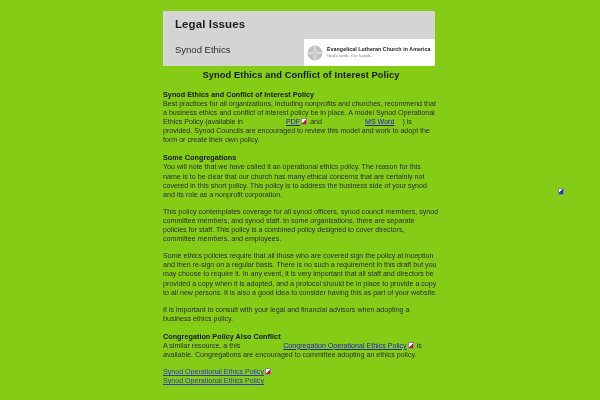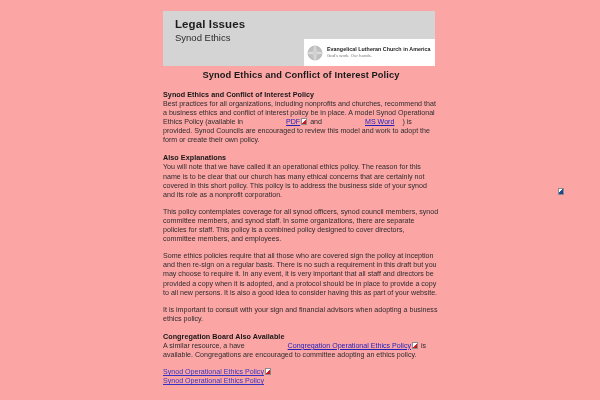--- a/index.html
+++ b/index.html
@@ -12,21 +12,21 @@
     background: #ffffff;
     font-family: "Liberation Sans", sans-serif;
     color: #231f20;
     overflow: hidden;
   }
 
   .page {
     position: relative;
     width: 600px;
     height: 400px;
-    background: #fca5a5;
+    background: #84cc16;
   }
 
   
   .header-band {
     position: absolute;
     left: 163px;
     top: 11px;
     width: 272px;
     height: 55px;
     background: #d4d4d4;
@@ -41,21 +41,21 @@
     font-weight: bold;
     color: #1d1d1d;
     letter-spacing: 0.1px;
     line-height: 13px;
   }
   .header-subtitle {
     font-size: 9.5px;
     font-weight: normal;
     color: #2b2b2b;
     line-height: 12px;
-    margin-top: 1px;
+    margin-top: 13px;
   }
 
   
   .logo-box {
     position: absolute;
     left: 141px;
     top: 28px;
     width: 131px;
     height: 27px;
     background: #ffffff;
@@ -192,28 +192,28 @@
     </div>
   </div>
 
   <div class="doc">
 
     <div class="doc-title">Synod Ethics and Conflict of Interest Policy</div>
 
     <h3 class="section-head">Synod Ethics and Conflict of Interest Policy</h3>
     <p class="para"><span>Best practices for all organizations, including nonprofits and churches, recommend that a business ethics and conflict of interest policy be in place. A model Synod Operational Ethics Policy (available in </span><a class="doclink" href="#">PDF</a><span class="badge pdf"></span><span> and </span><a class="doclink" href="#">MS Word</a><span class="badge doc"></span><span>) is provided. Synod Councils are encouraged to review this model and work to adopt the form or create their own policy.</span></p>
 
-    <h3 class="section-head">Also Explanations</h3>
+    <h3 class="section-head">Some Congregations</h3>
     <p class="para">You will note that we have called it an operational ethics policy. The reason for this name is to be clear that our church has many ethical concerns that are certainly not covered in this short policy. This policy is to address the business side of your synod and its role as a nonprofit corporation.</p>
     <p class="para">This policy contemplates coverage for all synod officers, synod council members, synod committee members, and synod staff. In some organizations, there are separate policies for staff. This policy is a combined policy designed to cover directors, committee members, and employees.</p>
     <p class="para">Some ethics policies require that all those who are covered sign the policy at inception and then re-sign on a regular basis. There is no such a requirement in this draft but you may choose to require it. In any event, it is very important that all staff and directors be provided a copy when it is adopted, and a protocol should be in place to provide a copy to all new persons. It is also a good idea to consider having this as part of your website.</p>
-    <p class="para">It is important to consult with your sign and financial advisors when adopting a business ethics policy.</p>
-
-    <h3 class="section-head">Congregation Board Also Available</h3>
-    <p class="para"><span>A similar resource, a have </span><a class="doclink" href="#">Congregation Operational Ethics Policy</a><span class="badge pdf"></span><span> is available. Congregations are encouraged to committee adopting an ethics policy.</span></p>
+    <p class="para">It is important to consult with your legal and financial advisors when adopting a business ethics policy.</p>
+
+    <h3 class="section-head">Congregation Policy Also Conflict</h3>
+    <p class="para"><span>A similar resource, a this </span><a class="doclink" href="#">Congregation Operational Ethics Policy</a><span class="badge pdf"></span><span> is available. Congregations are encouraged to committee adopting an ethics policy.</span></p>
 
     <div class="link-list">
       <div class="link-row"><a href="#">Synod Operational Ethics Policy</a><span class="badge pdf"></span></div>
       <div class="link-row"><a href="#">Synod Operational Ethics Policy</a></div>
     </div>
 
   </div>
 </div>
 
 </body></html>

